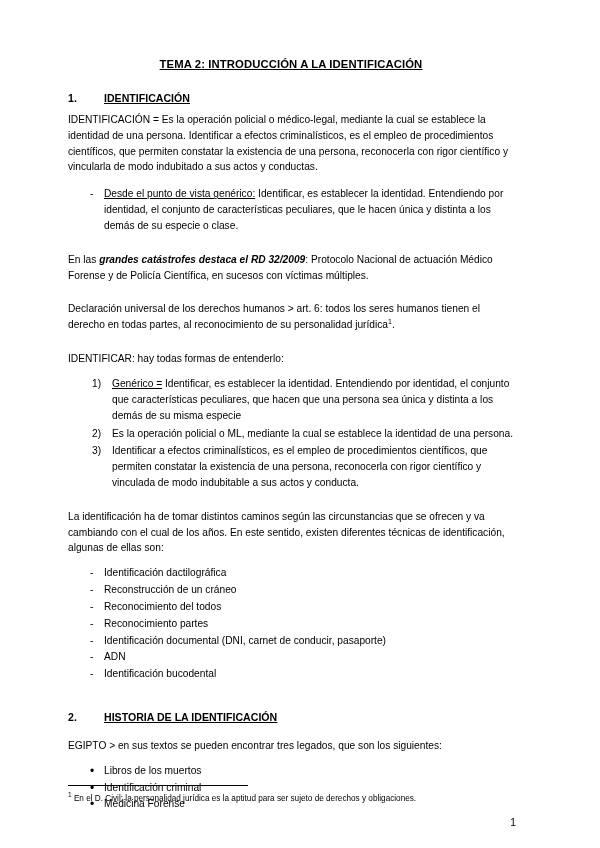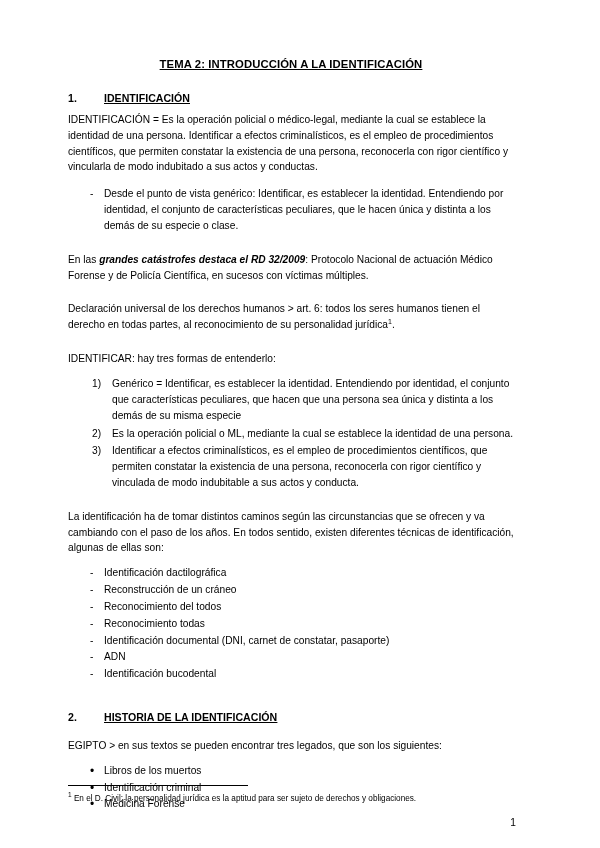--- a/index.html
+++ b/index.html
@@ -45,21 +45,21 @@
     padding-left: 20px;
   }
   p.body {
     font-size: 10.2px;
     line-height: 1.55;
     margin: 0 0 11px 0;
     text-align: left;
   }
   p.body.tight { margin-bottom: 9px; }
   .b { font-weight: normal; }
-  .u { }
+  .u { text-decoration: underline; }
   .bi { font-weight: bold; font-style: italic; }
 
   ul.dash, ol.num, ul.bullets {
     margin: 0 0 11px 0;
     padding: 0;
     list-style: none;
     font-size: 10.2px;
     line-height: 1.55;
   }
   ul.dash > li {
@@ -157,46 +157,46 @@
   </p>
 
   <div class="spacer-sm"></div>
 
   <p class="body">
     <span class="b">Declaración universal de los derechos humanos &gt; art. 6:</span><span> todos los seres humanos tienen el derecho en todas partes, al reconocimiento de su personalidad jurídica</span><sup class="fn">1</sup><span>.</span>
   </p>
 
   <div class="spacer-sm"></div>
 
-  <p class="body tight">IDENTIFICAR: hay tres formas de entenderlo:</p>
+  <p class="body tight">IDENTIFICAR: hay todas formas de entenderlo:</p>
 
   <ol class="num">
     <li>
       <span class="u">Genérico =</span><span> Identificar, es establecer la identidad. Entendiendo por identidad, el conjunto que características peculiares, que hacen que una persona sea única y distinta a los demás de su misma especie</span>
     </li>
     <li>
       <span>Es la operación policial o ML, mediante la cual se establece la identidad de una persona.</span>
     </li>
     <li>
       <span>Identificar a efectos criminalísticos, es el empleo de procedimientos científicos, que permiten constatar la existencia de una persona, reconocerla con rigor científico y vinculada de modo indubitable a sus actos y conducta.</span>
     </li>
   </ol>
 
   <div class="spacer-sm"></div>
 
   <p class="body tight">
-    <span>La identificación ha de tomar distintos caminos según las circunstancias que se ofrecen y va cambiando con el paso de los años. En todos sentido, existen diferentes </span><span class="b">técnicas de identificación,</span><span> algunas de ellas son:</span>
+    <span>La identificación ha de tomar distintos caminos según las circunstancias que se ofrecen y va cambiando con el cual de los años. En este sentido, existen diferentes </span><span class="b">técnicas de identificación,</span><span> algunas de ellas son:</span>
   </p>
 
   <ul class="dash">
     <li><span>Identificación dactilográfica</span></li>
     <li><span>Reconstrucción de un cráneo</span></li>
     <li><span>Reconocimiento del todos</span></li>
-    <li><span>Reconocimiento todas</span></li>
-    <li><span>Identificación documental (DNI, carnet de constatar, pasaporte)</span></li>
+    <li><span>Reconocimiento partes</span></li>
+    <li><span>Identificación documental (DNI, carnet de conducir, pasaporte)</span></li>
     <li><span>ADN</span></li>
     <li><span>Identificación bucodental</span></li>
   </ul>
 
   <div class="spacer-lg"></div>
 
   <div class="sec-head">
     <span class="num">2.</span><span class="num-u">HISTORIA DE LA IDENTIFICACIÓN</span>
   </div>
 

